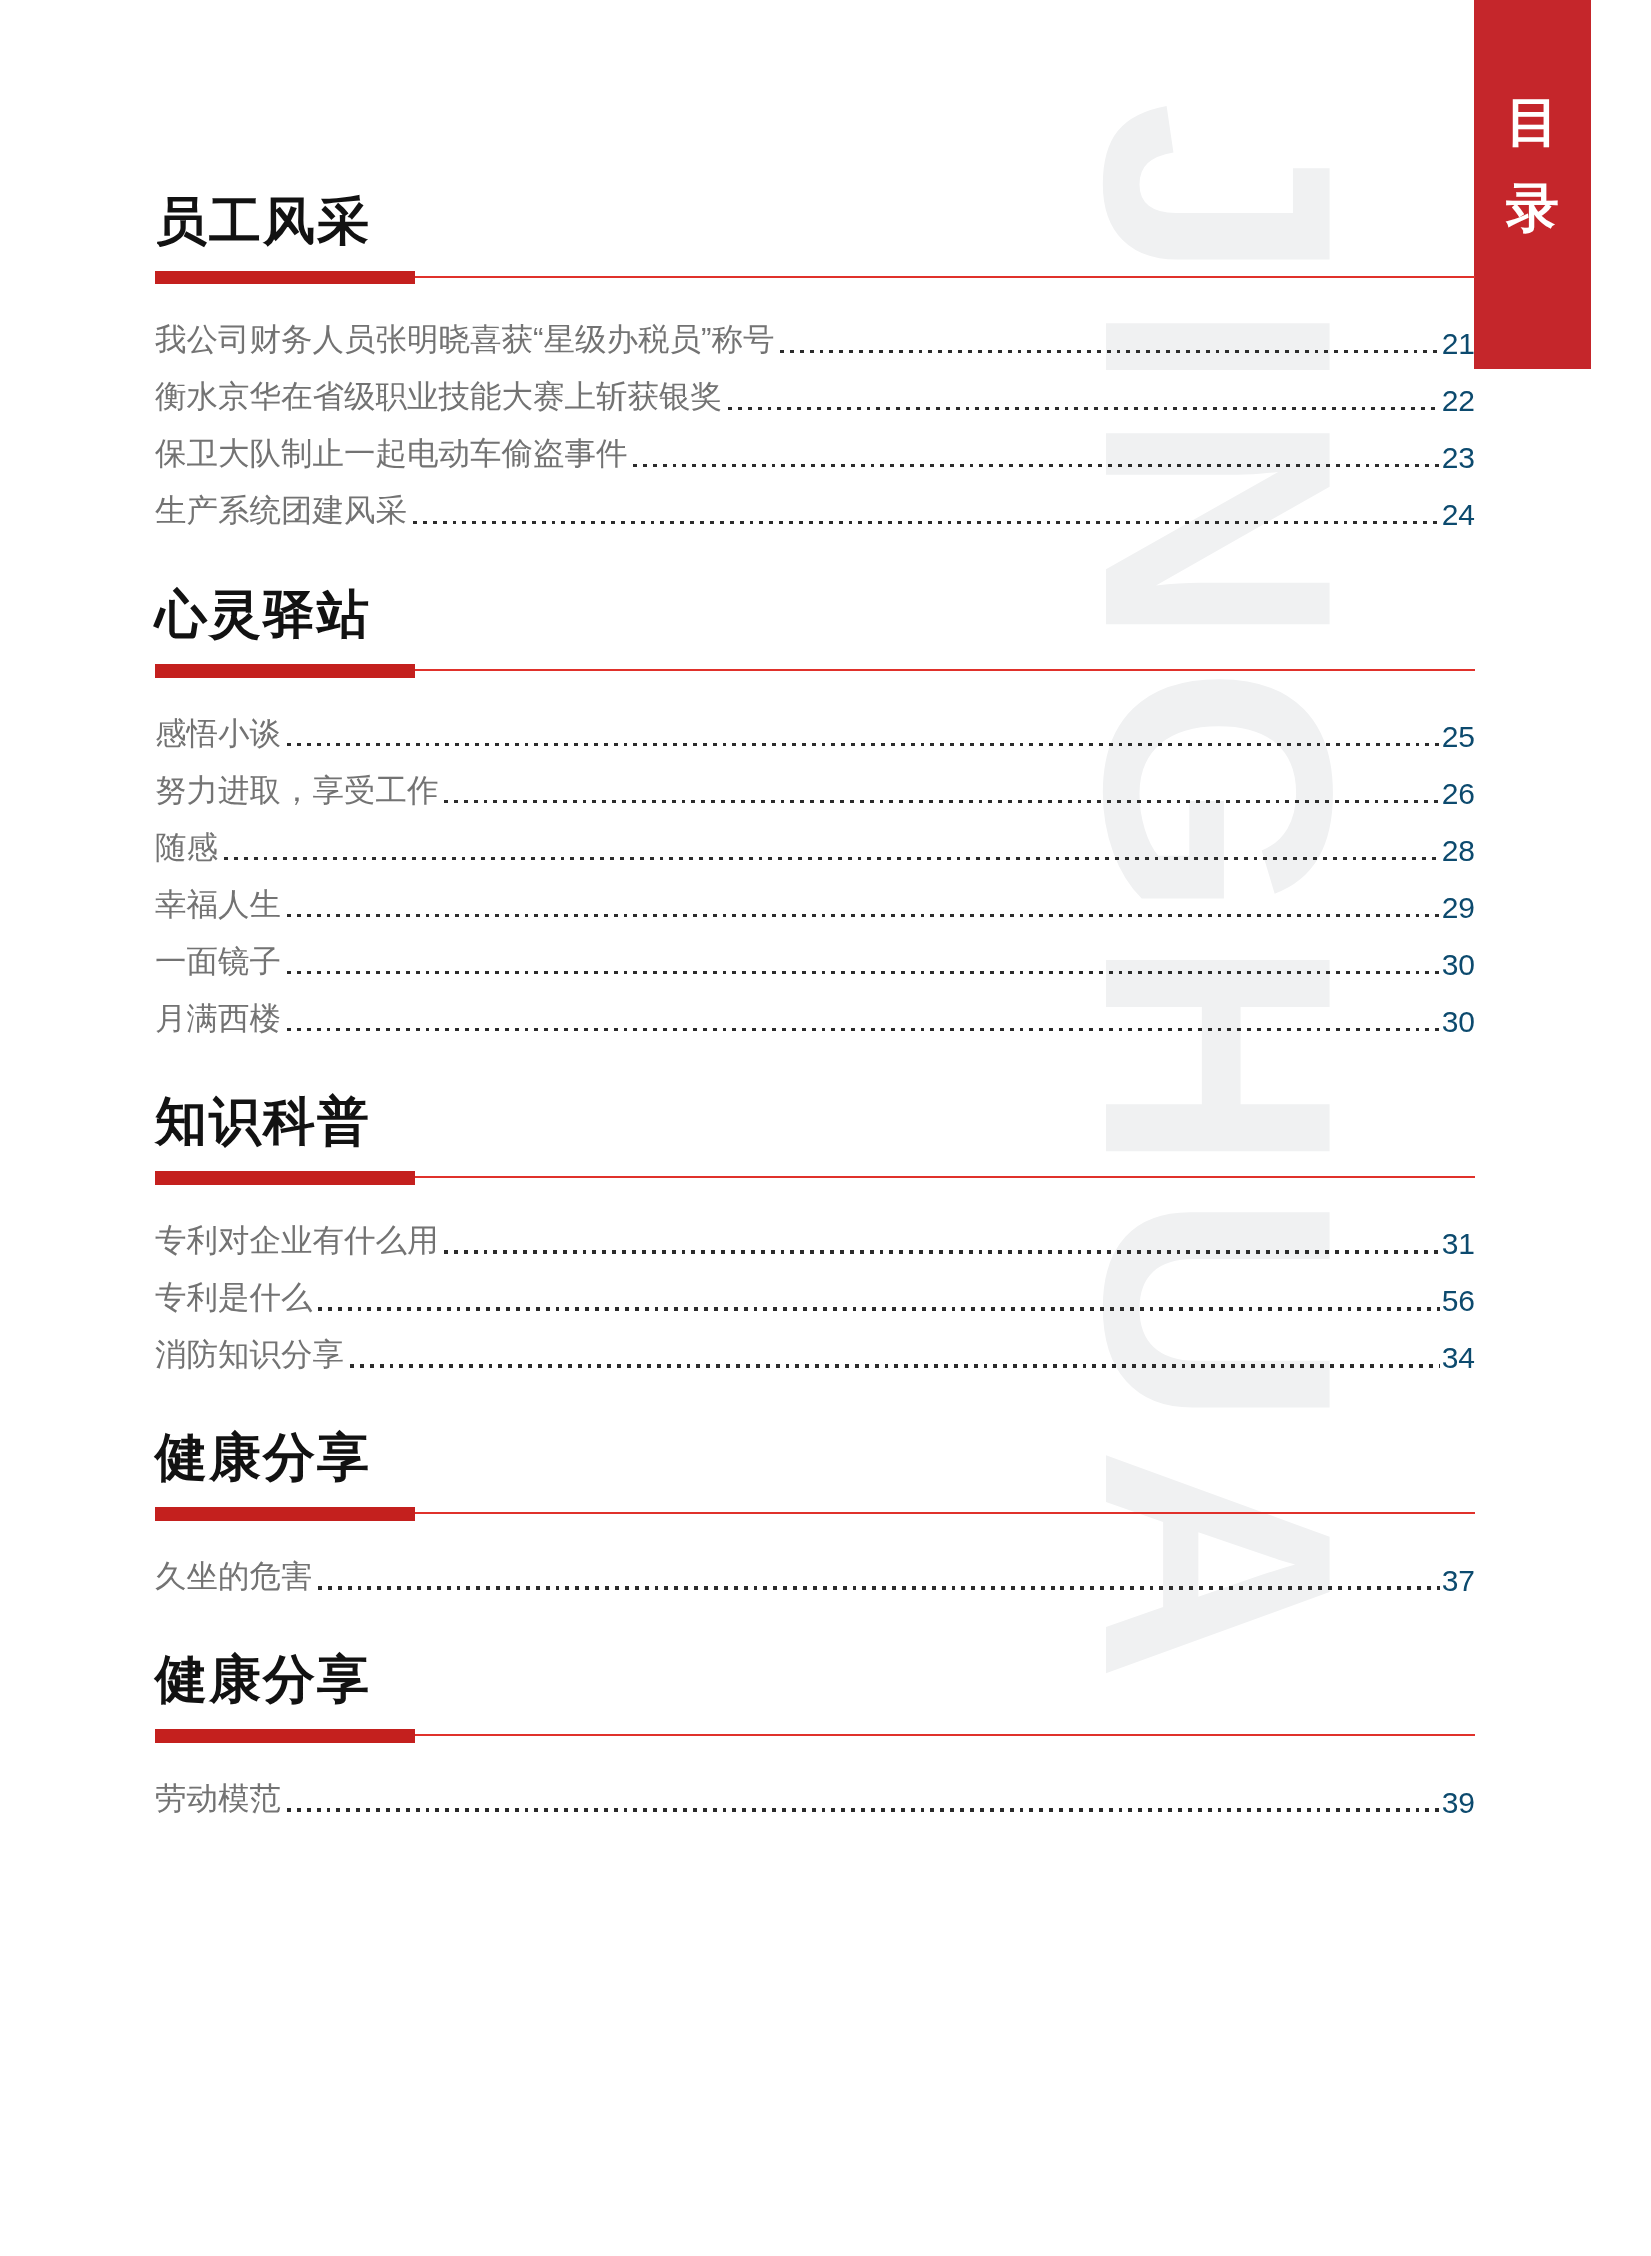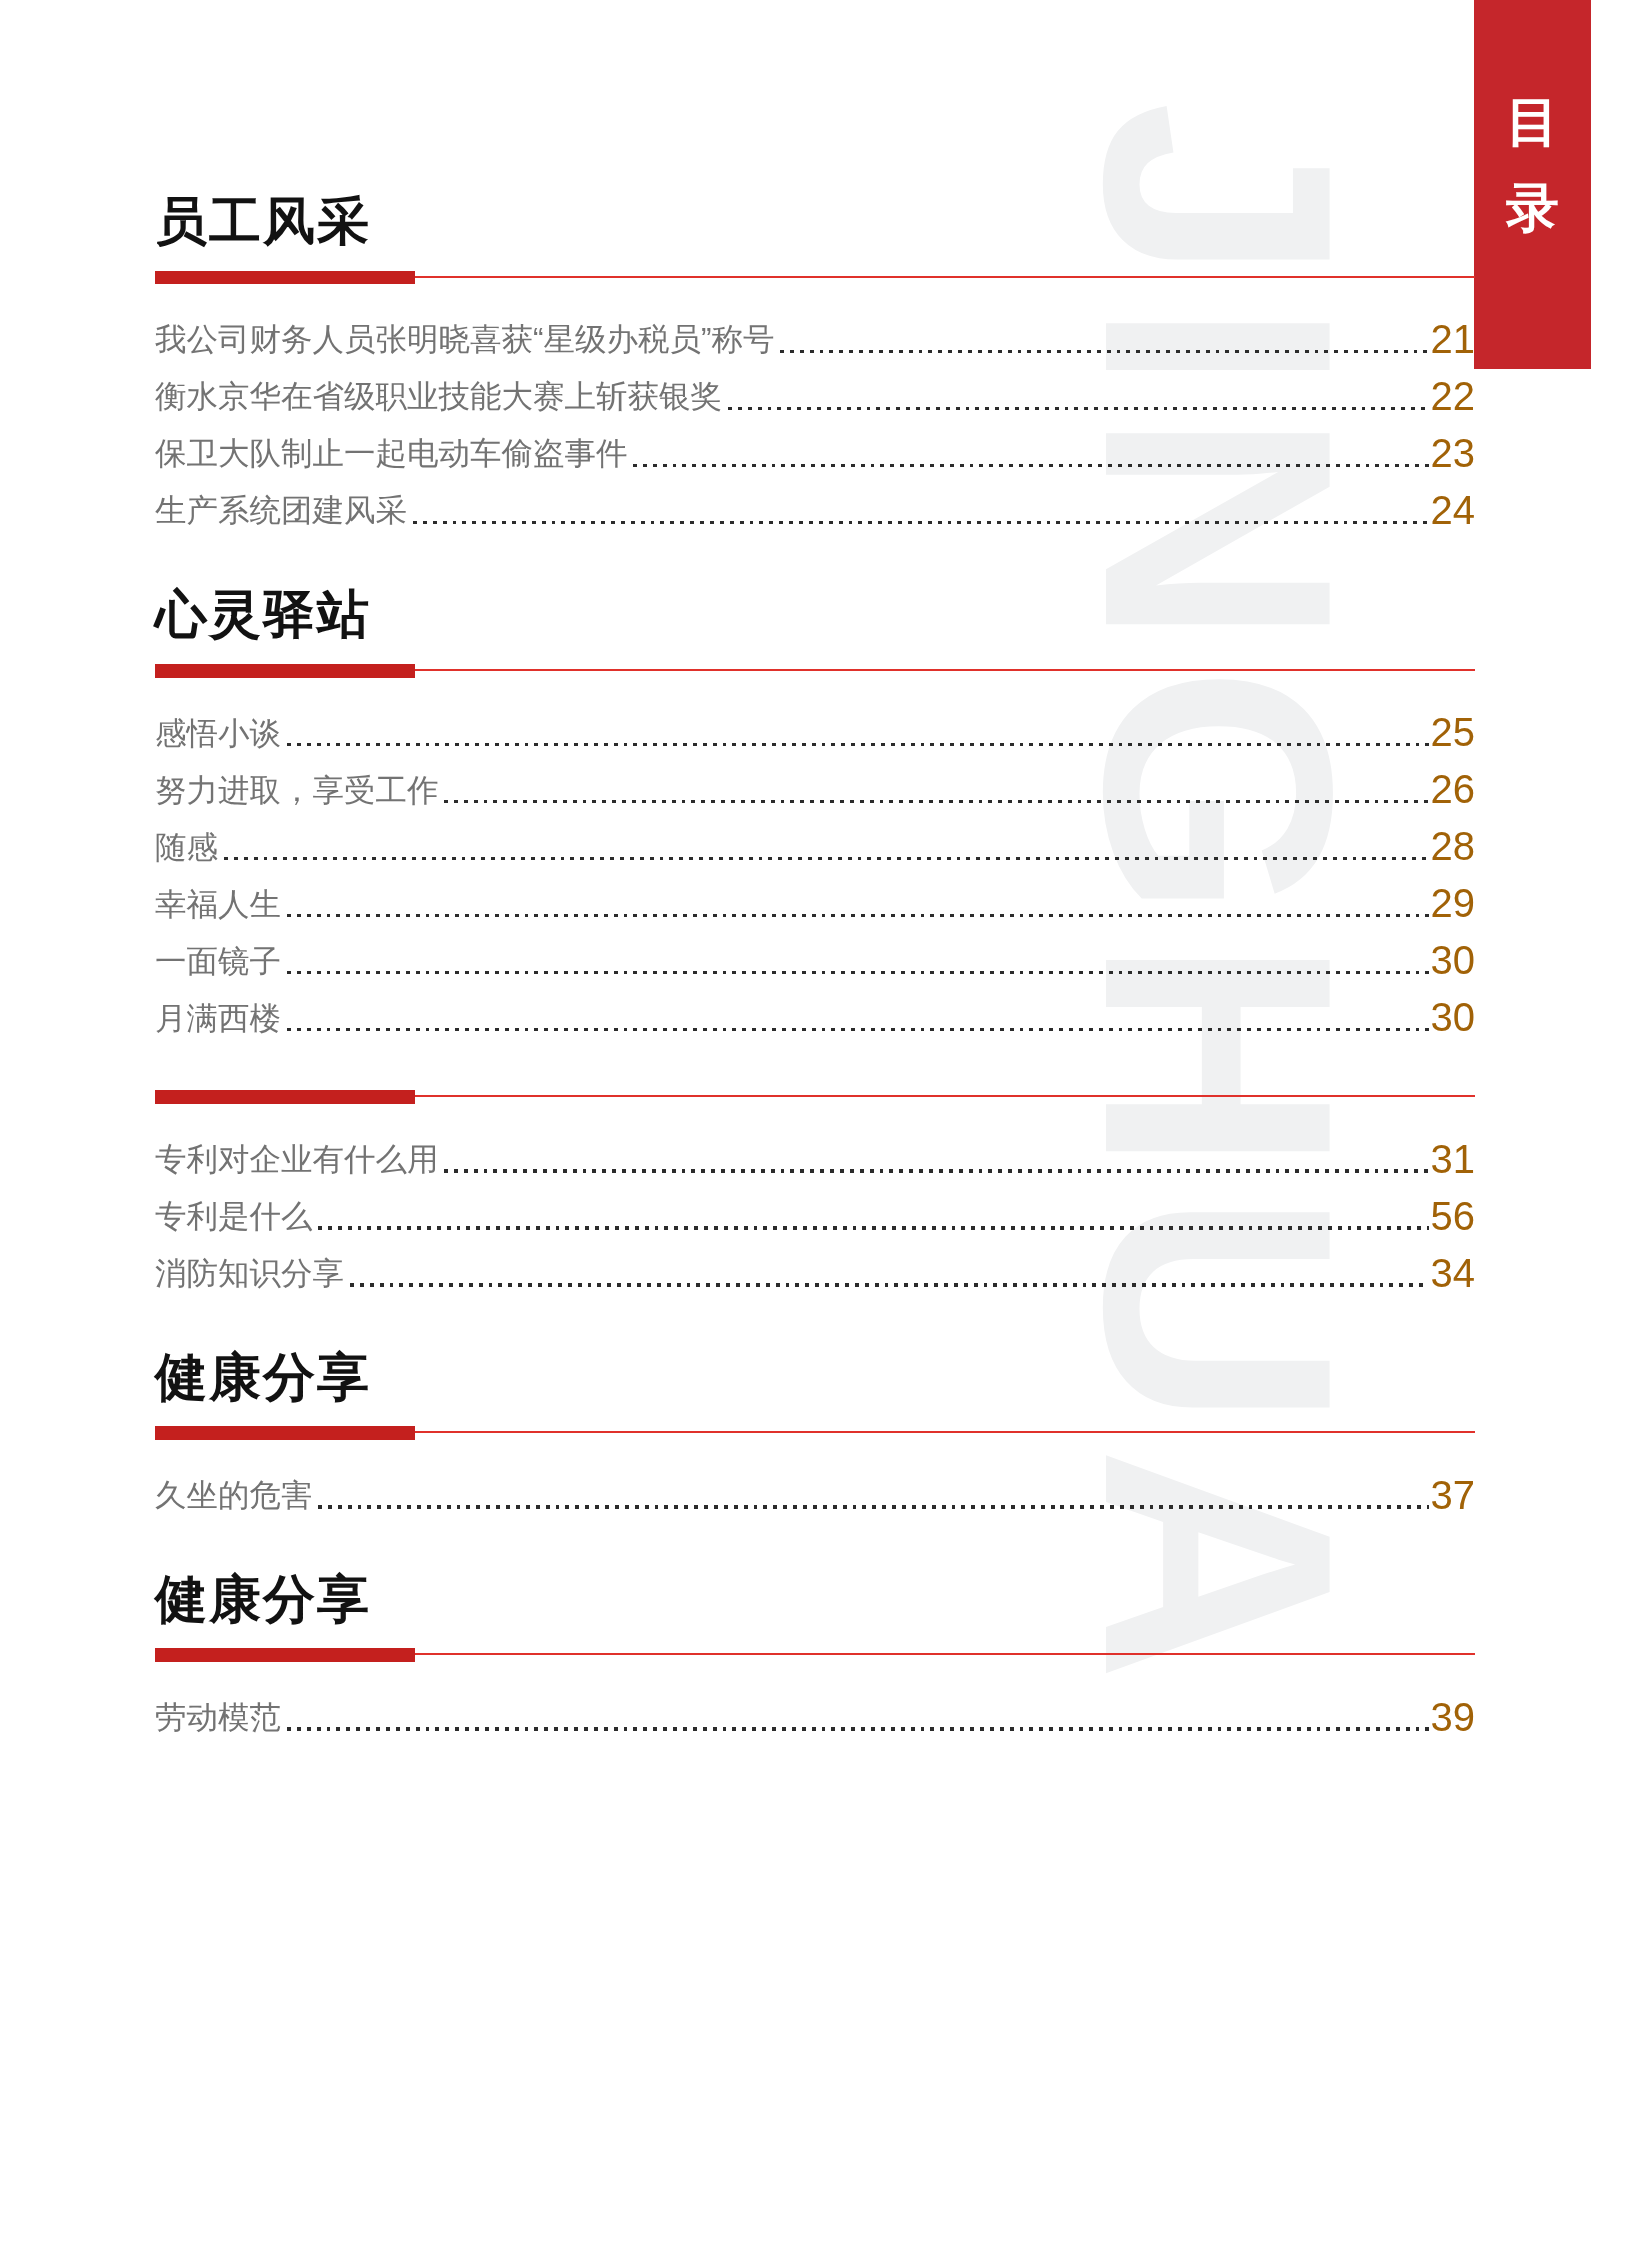--- a/index.html
+++ b/index.html
@@ -83,22 +83,22 @@
     margin-top:47px;
   }
   .leader{
     flex:1;
     height:3.9px;
     margin:0 2px 5.9px 5.9px;
     background:repeating-linear-gradient(to right,
       #2b2b2b 0,#2b2b2b 3.9px,transparent 3.9px,transparent 9.9px);
   }
   .page-num{
-    font-size:40px;
-    color:#a16207;
+    font-size:30px;
+    color:#0c4a6e;
     line-height:1.0;
     flex:0 0 auto;
   }
 </style>
 </head>
 <body>
 
 <div class="page">
 
   <div class="watermark">JINGHUA</div>
@@ -182,20 +182,21 @@
 
   <div class="toc-row">
     <span class="toc-title">月满西楼</span>
     <span class="leader"></span>
     <span class="page-num">30</span>
   </div>
 </div>
   </div>
 
   <div class="section">
+    <span class="section-title">知识科普</span>
     <div class="rule-row">
       <div class="rule-thin"></div>
       <div class="rule-thick" style="width: 260px;"></div>
     </div>
     <div class="rows">
   <div class="toc-row">
     <span class="toc-title">专利对企业有什么用</span>
     <span class="leader"></span>
     <span class="page-num">31</span>
   </div>

